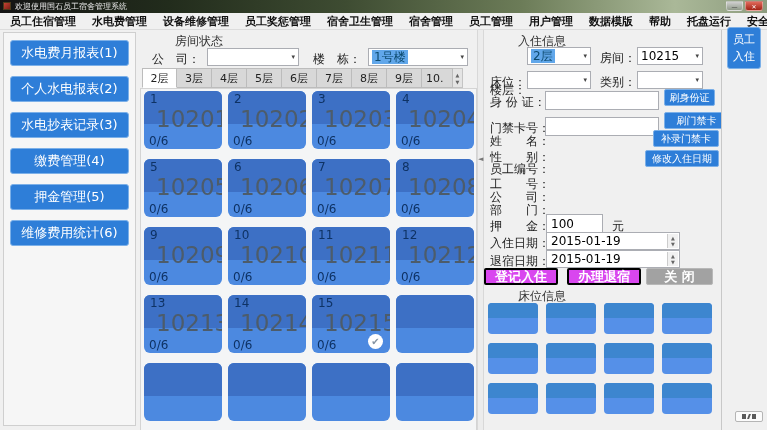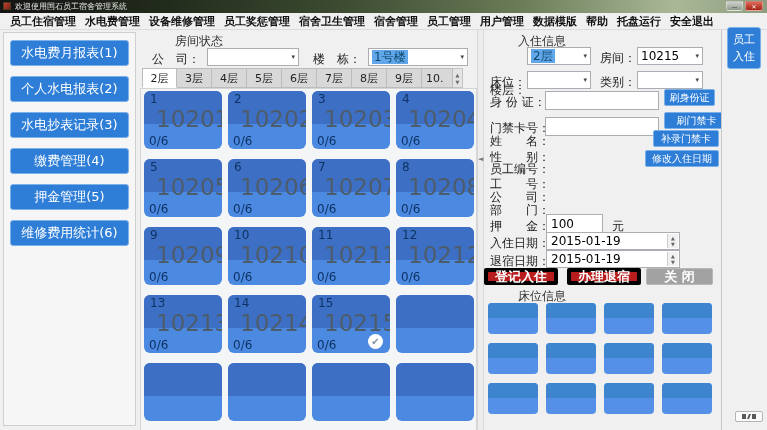--- a/index.html
+++ b/index.html
@@ -12,21 +12,21 @@
   .app-icon { position:absolute; left:3px; top:2px; width:8px; height:8px;
     background:linear-gradient(135deg,#c24334,#7d1f16); border:1px solid #4d3a1a; }
   .title-text { position:absolute; left:15px; top:1px; font-size:8px; color:#e9e9e9; white-space:nowrap; }
   .win-btn { position:absolute; top:1px; height:10px; border-radius:0 0 3px 3px; font-size:6px; color:#fff;
     display:flex; align-items:center; justify-content:center; border:1px solid rgba(255,255,255,.4); }
   .win-min { right:24px; width:17px; background:linear-gradient(#cfcfcf,#8f9a88); color:#333; }
   .win-close { right:4px; width:18px; background:linear-gradient(#e0695a,#a22315); }
 
   
   .menubar { position:absolute; top:13px; left:0; right:0; height:17px; background:#f0f0f0;
-    border-bottom:1px solid #dcdcdc; display:flex; align-items:center; gap:9px; padding-left:10px; }
+    border-bottom:1px solid #dcdcdc; display:flex; align-items:center; gap:16px; padding-left:10px; }
   .menu-item { font-size:11px; font-weight:600; color:#111; white-space:nowrap; cursor:default; }
 
   
   .sidebar { position:absolute; left:3px; top:32px; width:133px; height:394px; background:#f6f6f6;
     border:1px solid #cfcfcf; display:flex; flex-direction:column; gap:10px; padding:7px 6px 0 6px; }
   .side-btn { height:26px; flex:0 0 26px; background:#2e7ed8; border:1px solid #7cb0e8; border-radius:3px;
     color:#fff; font-size:13px; display:flex; align-items:center; justify-content:center; white-space:nowrap; }
 
   
   .room-panel { position:absolute; left:140px; top:30px; width:337px; bottom:0; }
@@ -69,21 +69,21 @@
   .checkin-panel { position:absolute; left:484px; top:30px; width:237px; bottom:0; }
   .inp { position:absolute; background:#fff; border:1px solid #abadb3; font-size:12px; color:#000;
     display:flex; align-items:center; padding-left:4px; }
   .spin { position:absolute; right:1px; top:1px; bottom:1px; width:11px; background:#f1f1f1;
     border-left:1px solid #ccc; display:flex; flex-direction:column; align-items:center;
     justify-content:center; font-size:5px; color:#666; line-height:1; gap:1px; }
   .sbtn { position:absolute; background:#2e7ed8; border:1px solid #7cb0e8; border-radius:2px; color:#fff;
     font-size:10px; display:flex; align-items:center; justify-content:center; white-space:nowrap;text-align:right; }
   .abtn { position:absolute; border-radius:2px; color:#fff; font-size:13px; font-weight:600;
     display:flex; align-items:center; justify-content:center; white-space:pre; }
-  .abtn.blue { background:#b91c1c; border:4px solid #000000; }
+  .abtn.blue { background:#d946ef; border:2px solid #000000; }
   .abtn.gray { background:#a2a2a2; border:1px solid #b8b8b8; }
 
   .bed-grid { position:absolute; left:4px; top:273px; display:grid; grid-template-columns:repeat(4,50px);
     grid-auto-rows:31px; column-gap:8px; row-gap:9px; }
   .bed-card { position:relative; border-radius:4px; overflow:hidden; background:#5590e8; }
   .bed-card .tophalf { position:absolute; top:0; left:0; right:0; height:15px; background:#3d86cf; }
 
   
   .right-strip { position:absolute; left:721px; top:30px; right:0; bottom:0; background:#f0f0f0;
     border-left:1px solid #c8c8c8; }

